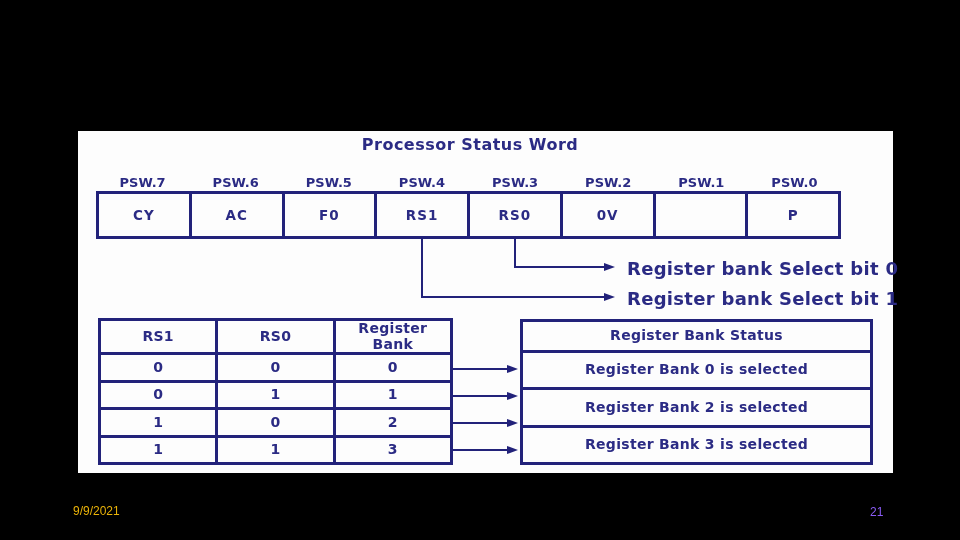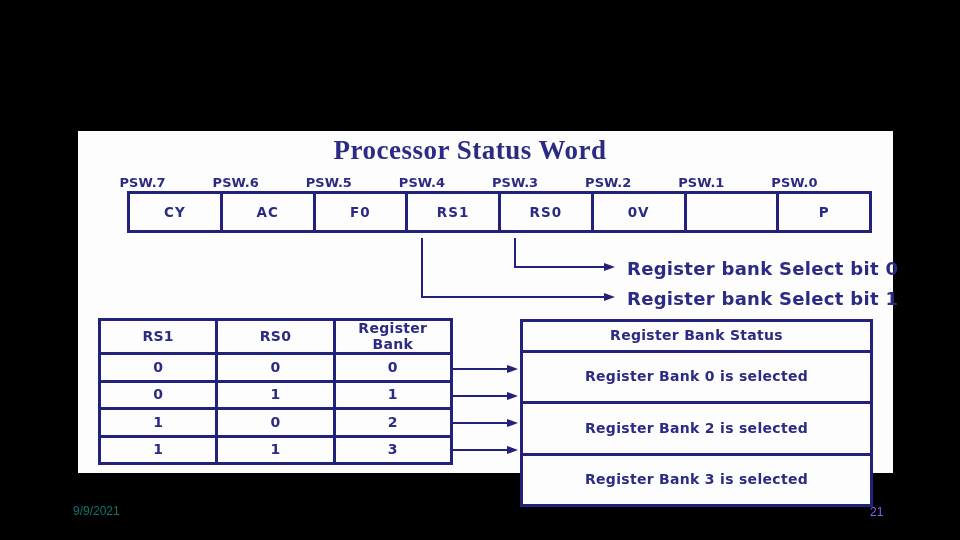--- a/index.html
+++ b/index.html
@@ -11,33 +11,33 @@
   .slide{
     position:relative;width:960px;height:540px;background:#000;overflow:hidden;
     font-family:"DejaVu Sans",sans-serif;
   }
   .panel{
     position:absolute;left:78px;top:131px;width:815px;height:342px;
     background:#fdfdfd;
   }
   .title{
     position:absolute;left:0;top:4px;width:784px;text-align:center;
-    font-size:27px;font-weight:bold;color:var(--navy-text);letter-spacing:.5px;font-family:Liberation Serif, serif;
+    font-size:16px;font-weight:bold;color:var(--navy-text);letter-spacing:.5px;
   }
   
   .psw-labels{
     position:absolute;left:18px;top:44px;width:745px;height:16px;display:flex;
   }
   .psw-labels span{
     flex:1 1 0;text-align:center;font-size:13px;font-weight:bold;color:var(--navy-text);
   }
   
   .psw-row{
-    position:absolute;left:18px;top:60px;width:745px;height:42px;
-    border:3px solid var(--navy);display:flex;background:#fdfdfd;margin-left:31px;
+    position:absolute;left:18px;top:60px;width:745px;height:48px;
+    border:3px solid var(--navy);display:flex;background:#fdfdfd;
   }
   .psw-cell{
     flex:1 1 0;display:flex;align-items:center;justify-content:center;
     font-size:13.5px;font-weight:bold;color:var(--navy-text);letter-spacing:1px;
   }
   .psw-cell + .psw-cell{border-left:3px solid var(--navy);}
   
   .vline,.hline{position:absolute;background:var(--navy);}
   .ah{
     position:absolute;width:0;height:0;
@@ -53,26 +53,26 @@
   .tbl .hdr{flex:0 0 auto;border-bottom:3px solid var(--navy);display:flex;}
   .tbl .row{flex:1 1 0;display:flex;}
   .tbl .row + .row{border-top:3px solid var(--navy);}
   .cell{
     flex:1 1 0;display:flex;align-items:center;justify-content:center;text-align:center;
     font-size:14px;font-weight:bold;color:var(--navy-text);letter-spacing:.3px;line-height:1.12;
   }
   .left-tbl{left:20px;top:187px;width:355px;height:147px;}
   .left-tbl .hdr{height:37px;flex:0 0 34px;}
   .left-tbl .cell + .cell{border-left:3px solid var(--navy);}
-  .right-tbl{left:442px;top:188px;width:353px;height:188px;}
+  .right-tbl{left:442px;top:188px;width:353px;height:146px;}
   .right-tbl .hdr{flex:0 0 31px;}
   .right-tbl .cell{font-size:14px;}
   
   .footer-date{
-    position:absolute;left:73px;top:504px;font-size:12px;color:#0f766e;
+    position:absolute;left:73px;top:504px;font-size:12px;color:#eab308;
     font-family:"Liberation Sans",sans-serif;
   }
   .slide-number{
     position:absolute;left:870px;top:505px;font-size:12px;color:#8b5cf6;
     font-family:"Liberation Sans",sans-serif;
   }
 </style>
 </head>
 <body>
 

